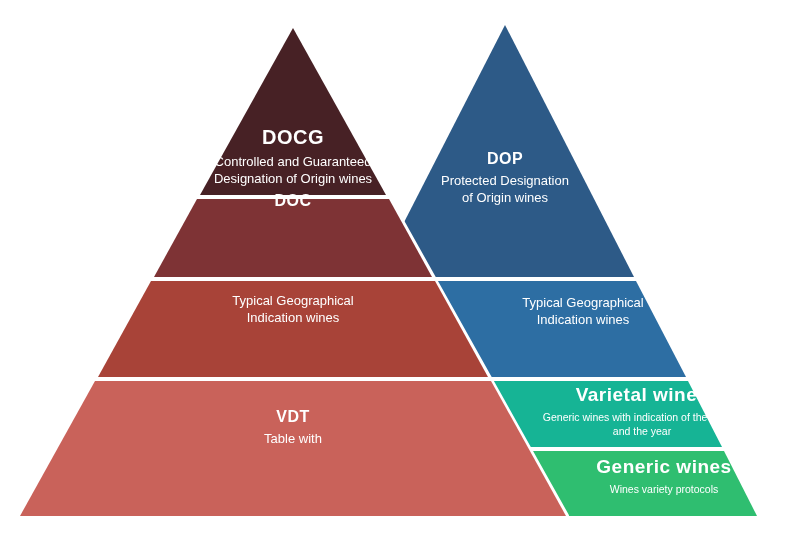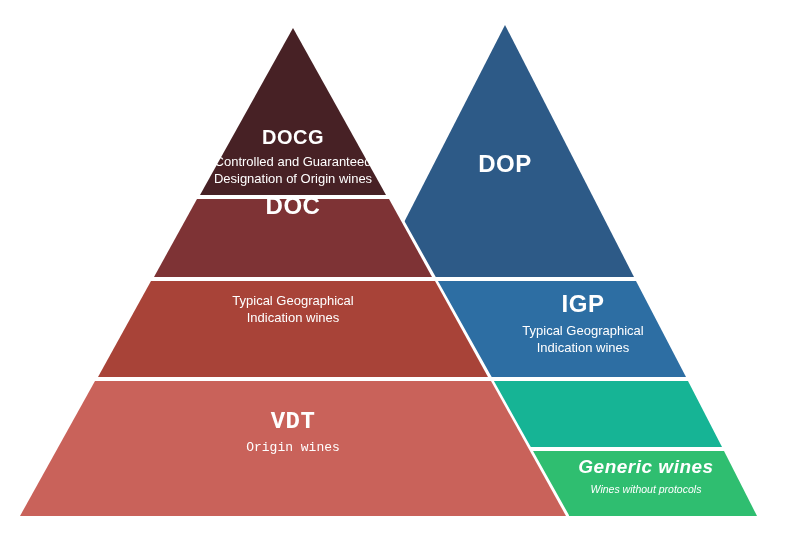--- a/index.html
+++ b/index.html
@@ -23,21 +23,21 @@
   .label-block {
     position: absolute;
     text-align: center;
     color: #ffffff;
   }
   .code {
     font-weight: bold;
     letter-spacing: 0.5px;
   }
   .code-lg { font-size: 20px; }
-  .code-md { font-size: 24px; }
+  .code-md { font-size: 16px; }
   .code-sm { font-size: 19px; }
   .desc {
     font-size: 13px;
     line-height: 1.3;
     margin: 5px auto 0;
     font-weight: normal;
   }
   .desc-sm {
     font-size: 10.5px;
   }
@@ -62,39 +62,43 @@
     <polygon points="95,381 491,381 566,516 20,516" fill="#c9625a"></polygon>
   </svg>
 
   <div class="label-block" style="left:178px; top:126px; width:230px;">
     <div class="code code-lg">DOCG</div>
     <div class="desc" style="max-width:175px;">Controlled and Guaranteed Designation of Origin wines</div>
   </div>
 
   <div class="label-block" style="left:405px; top:150px; width:200px;">
     <div class="code code-md">DOP</div>
+    <div class="desc" style="max-width:140px;">Protected Designation of Origin wines</div>
   </div>
 
   <div class="label-block" style="left:193px; top:192px; width:200px;">
     <div class="code code-md">DOC</div>
   </div>
 
   <div class="label-block" style="left:203px; top:288px; width:180px;">
     <div class="desc" style="max-width:130px;">Typical Geographical Indication wines</div>
   </div>
 
   <div class="label-block" style="left:493px; top:290px; width:180px;">
-    <div class="code code-md">IGP</div>
     <div class="desc" style="max-width:130px;">Typical Geographical Indication wines</div>
   </div>
 
-  <div class="label-block" style="left:193px; top:408px; width:200px;font-family:Liberation Mono, monospace;">
+  <div class="label-block" style="left:193px; top:408px; width:200px;">
     <div class="code code-md">VDT</div>
-    <div class="desc" style="max-width:160px;">Origin wines</div>
+    <div class="desc" style="max-width:160px;">Table with</div>
   </div>
 
+  <div class="label-block" style="left:527px; top:384px; width:230px;">
+    <div class="code code-sm">Varietal wines</div>
+    <div class="desc desc-sm" style="max-width:205px;">Generic wines with indication of the variety and the year</div>
+  </div>
 
-  <div class="label-block" style="left:556px; top:456px; width:180px;font-style:italic;">
+  <div class="label-block" style="left:574px; top:456px; width:180px;">
     <div class="code code-sm">Generic wines</div>
-    <div class="desc desc-sm" style="max-width:160px;">Wines without protocols</div>
+    <div class="desc desc-sm" style="max-width:160px;">Wines variety protocols</div>
   </div>
 
 </div>
 
 </body></html>

